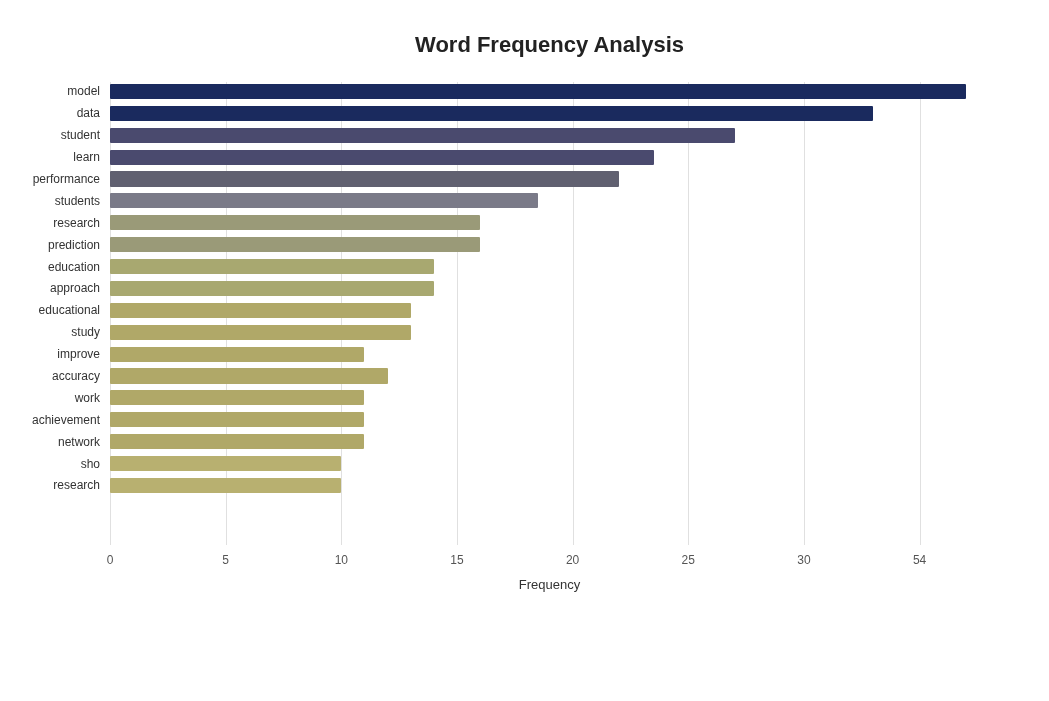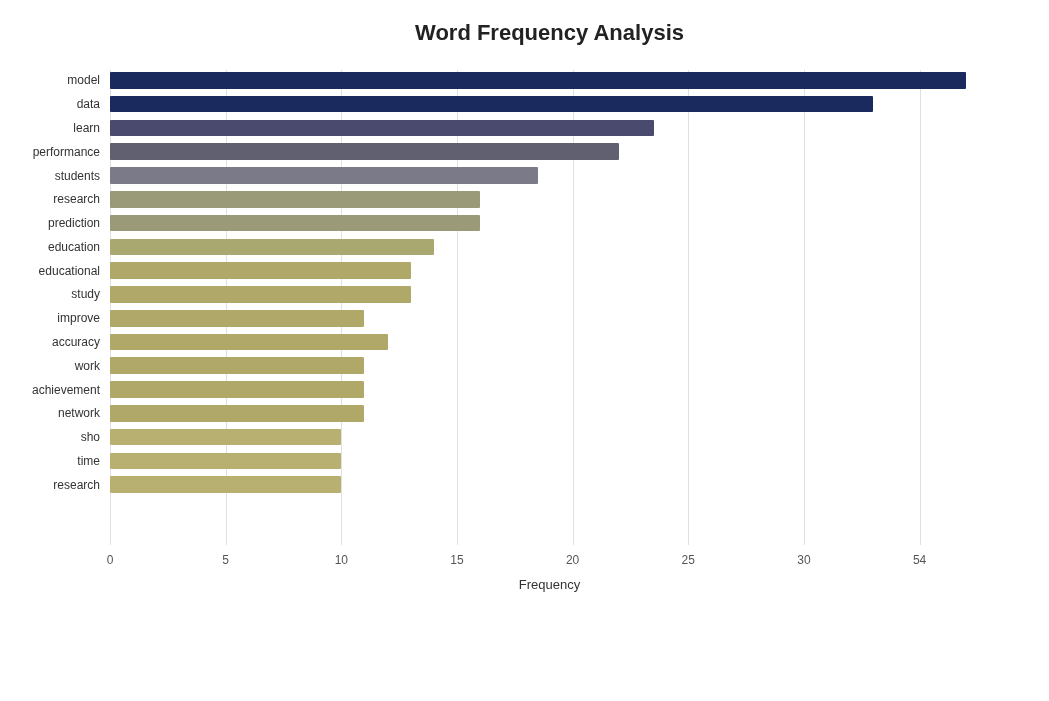--- a/index.html
+++ b/index.html
@@ -9,21 +9,21 @@
       display: flex;
       justify-content: center;
       align-items: center;
       min-height: 100vh;
     }
     .chart-container {
       background: white;
       width: 1049px;
       height: 701px;
       position: relative;
-      padding: 20px 60px 80px 110px;
+      padding: 32px 60px 80px 110px;
     }
     .chart-title {
       text-align: center;
       font-size: 22px;
       font-weight: bold;
       margin-bottom: 24px;
       color: #222;
     }
     .chart-area {
       position: relative;
@@ -129,20 +129,26 @@
               <div class="bar" style="width: 97.3684%; background-color: rgb(26, 42, 94);"></div>
             </div>
           </div>
           <div class="bar-row">
             <div class="bar-label">data</div>
             <div class="bar-track">
               <div class="bar" style="width: 86.8421%; background-color: rgb(26, 42, 94);"></div>
             </div>
           </div>
           <div class="bar-row">
+            <div class="bar-label">student</div>
+            <div class="bar-track">
+              <div class="bar" style="width: 71.0526%; background-color: rgb(74, 74, 110);"></div>
+            </div>
+          </div>
+          <div class="bar-row">
             <div class="bar-label">learn</div>
             <div class="bar-track">
               <div class="bar" style="width: 61.8421%; background-color: rgb(74, 74, 110);"></div>
             </div>
           </div>
           <div class="bar-row">
             <div class="bar-label">performance</div>
             <div class="bar-track">
               <div class="bar" style="width: 57.8947%; background-color: rgb(96, 96, 112);"></div>
             </div>
@@ -165,20 +171,26 @@
               <div class="bar" style="width: 42.1053%; background-color: rgb(154, 154, 120);"></div>
             </div>
           </div>
           <div class="bar-row">
             <div class="bar-label">education</div>
             <div class="bar-track">
               <div class="bar" style="width: 36.8421%; background-color: rgb(168, 168, 112);"></div>
             </div>
           </div>
           <div class="bar-row">
+            <div class="bar-label">approach</div>
+            <div class="bar-track">
+              <div class="bar" style="width: 36.8421%; background-color: rgb(168, 168, 112);"></div>
+            </div>
+          </div>
+          <div class="bar-row">
             <div class="bar-label">educational</div>
             <div class="bar-track">
               <div class="bar" style="width: 34.2105%; background-color: rgb(176, 168, 104);"></div>
             </div>
           </div>
           <div class="bar-row">
             <div class="bar-label">study</div>
             <div class="bar-track">
               <div class="bar" style="width: 34.2105%; background-color: rgb(176, 168, 104);"></div>
             </div>
@@ -208,26 +220,20 @@
             </div>
           </div>
           <div class="bar-row">
             <div class="bar-label">network</div>
             <div class="bar-track">
               <div class="bar" style="width: 28.9474%; background-color: rgb(176, 168, 104);"></div>
             </div>
           </div>
           <div class="bar-row">
             <div class="bar-label">sho</div>
-            <div class="bar-track">
-              <div class="bar" style="width: 26.3158%; background-color: rgb(184, 176, 112);"></div>
-            </div>
-          </div>
-          <div class="bar-row">
-            <div class="bar-label">time</div>
             <div class="bar-track">
               <div class="bar" style="width: 26.3158%; background-color: rgb(184, 176, 112);"></div>
             </div>
           </div>
           <div class="bar-row">
             <div class="bar-label">research</div>
             <div class="bar-track">
               <div class="bar" style="width: 26.3158%; background-color: rgb(184, 176, 112);"></div>
             </div>
           </div>

